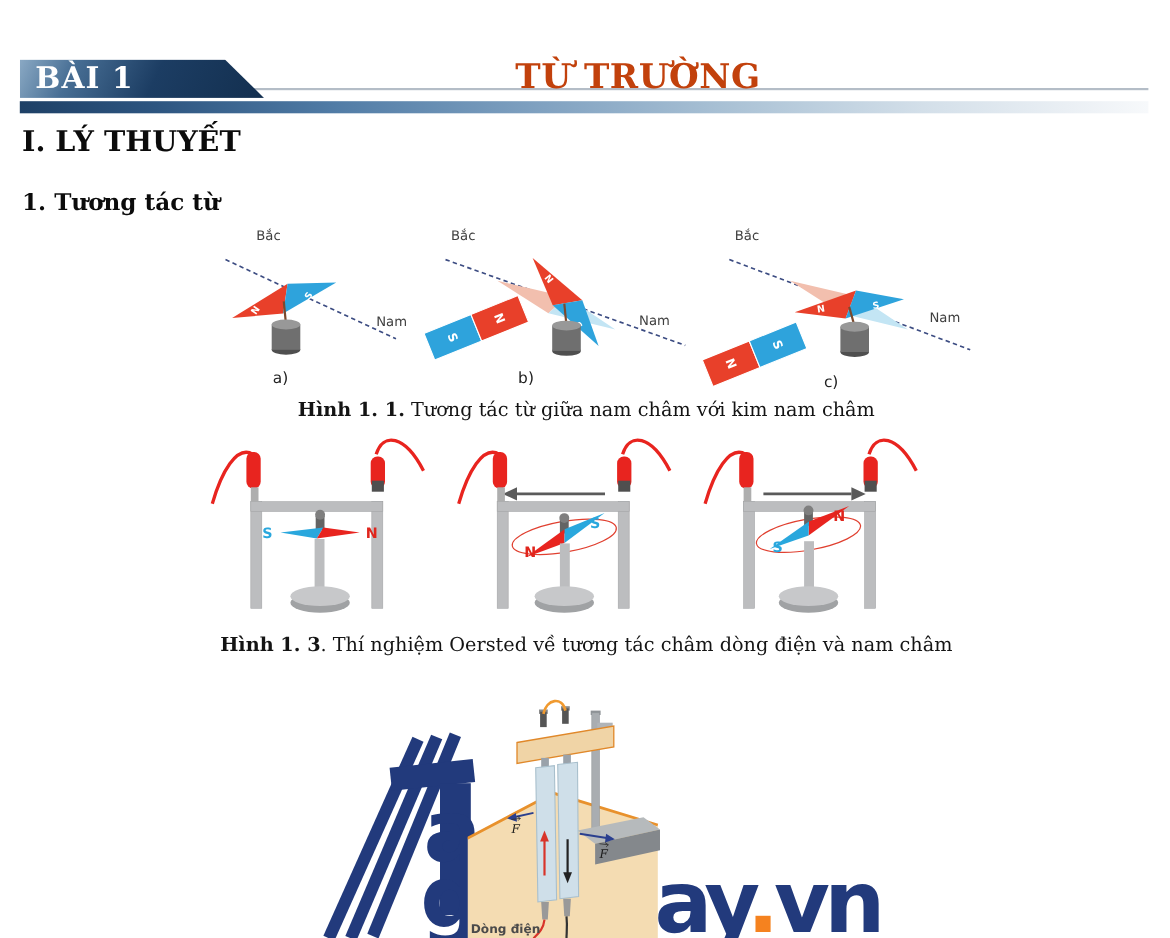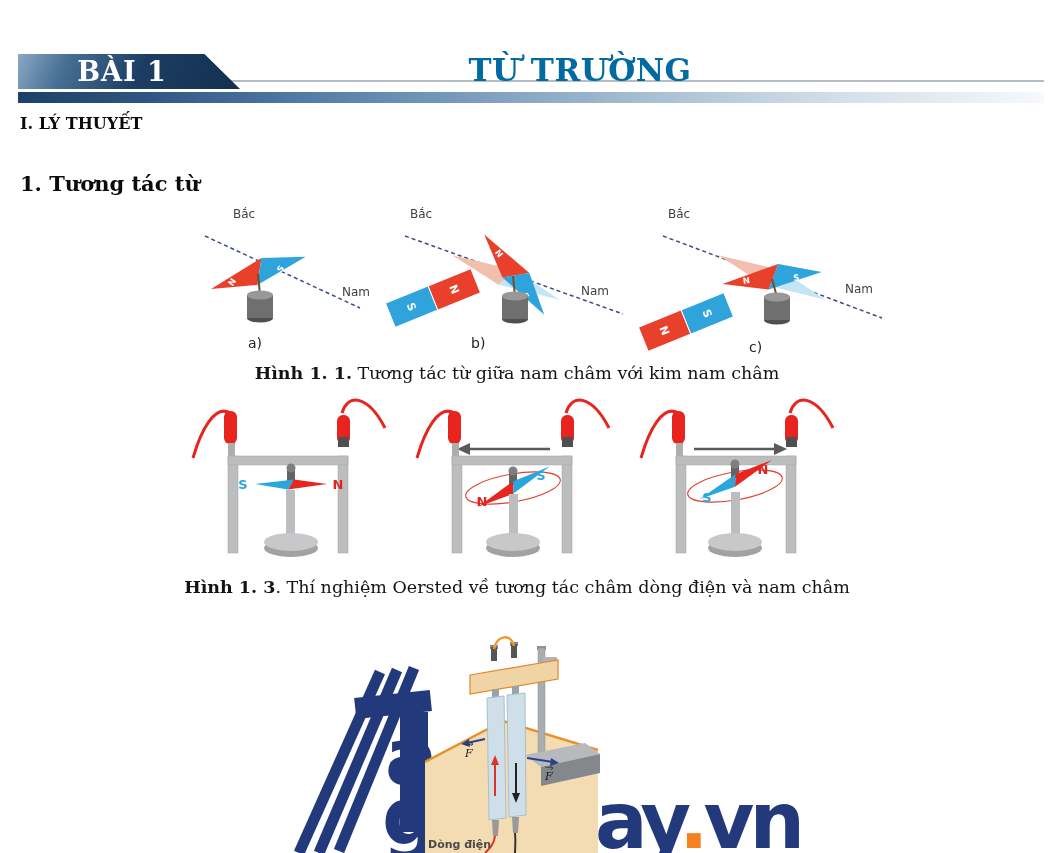--- a/index.html
+++ b/index.html
@@ -2,30 +2,30 @@
 <html><head>
 <meta charset="utf-8">
 <style>
   html,body{margin:0;padding:0;background:#fff;}
   .page{position:relative;width:1064px;height:853px;background:#fff;overflow:hidden;
         font-family:"DejaVu Serif","Liberation Serif",serif;}
   .abs{position:absolute;}
   .banner{left:18px;top:54px;width:222px;height:35px;
           background:linear-gradient(115deg,#8aa9c4 0%,#476e94 22%,#1c3d63 55%,#132f4f 100%);
           clip-path:polygon(0 0,84% 0,100% 100%,0 100%);}
-  .banner span{display:block;width:100%;height:35px;line-height:35px;text-align:center;
+  .banner span{display:block;width:100%;height:35px;line-height:35px;text-align:left;
           padding-right:28px;box-sizing:border-box;color:#fff;font-weight:bold;font-size:27px;letter-spacing:1px;padding-left:14px;}
   .hdr-line{left:20px;top:80px;width:1024px;height:2px;background:#b4bdc7;}
-  .hdr-title{left:420px;top:52px;width:320px;text-align:center;color:#0369a1;
+  .hdr-title{left:420px;top:52px;width:320px;text-align:center;color:#c2410c;
           font-weight:bold;font-size:31px;letter-spacing:.5px;}
   .hdr-bar{left:18px;top:92px;width:1026px;height:11px;
           background:linear-gradient(90deg,#1e4066 0%,#2d5580 12%,#517ca6 28%,#7d9fbf 45%,#a8c0d4 62%,#d3dfe9 80%,#eef2f6 95%,#f7f9fb 100%);}
-  .h-theory{left:20px;top:114px;font-weight:bold;font-size:16px;color:#0b0b0b;}
+  .h-theory{left:20px;top:114px;font-weight:bold;font-size:26px;color:#0b0b0b;}
   .h-sub{left:20px;top:171px;font-weight:bold;font-size:21px;color:#0b0b0b;}
-  .caption{left:0;width:1034px;text-align:center;font-size:17.5px;color:#141414;}
+  .caption{left:16px;width:1034px;text-align:center;font-size:17.5px;color:#141414;}
   .caption b{font-weight:bold;}
   svg text{font-family:"DejaVu Sans","Liberation Sans",sans-serif;}
   .geo{fill:#3f3f3f;font-size:12px;}
   .pl{fill:#222;font-size:14px;}
   .needle-letter{fill:#fff;font-size:8.5px;font-weight:bold;text-anchor:middle;}
   .magnet-letter{fill:#fff;font-size:11px;font-weight:bold;text-anchor:middle;}
   .pole-s{fill:#29a7dd;font-size:13px;font-weight:bold;text-anchor:middle;}
   .pole-n{fill:#e0251c;font-size:13px;font-weight:bold;text-anchor:middle;}
   .wm{color:#223a7c;font-family:"DejaVu Sans","Liberation Sans",sans-serif;
       font-weight:bold;line-height:1;}

